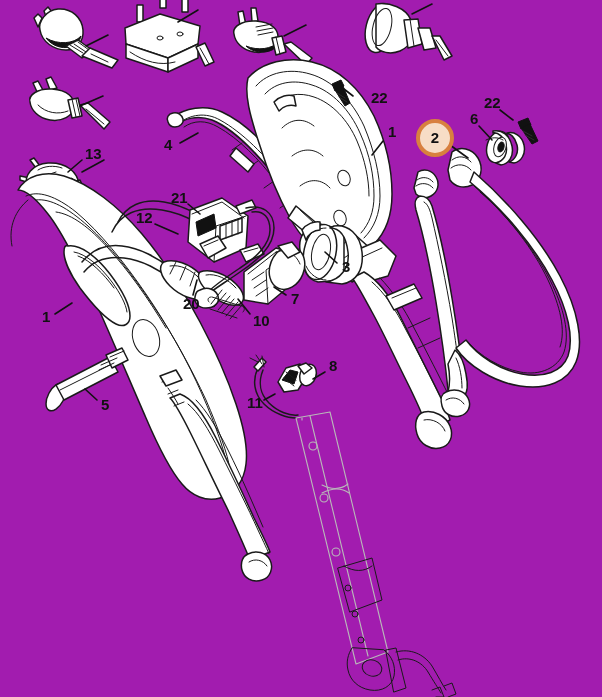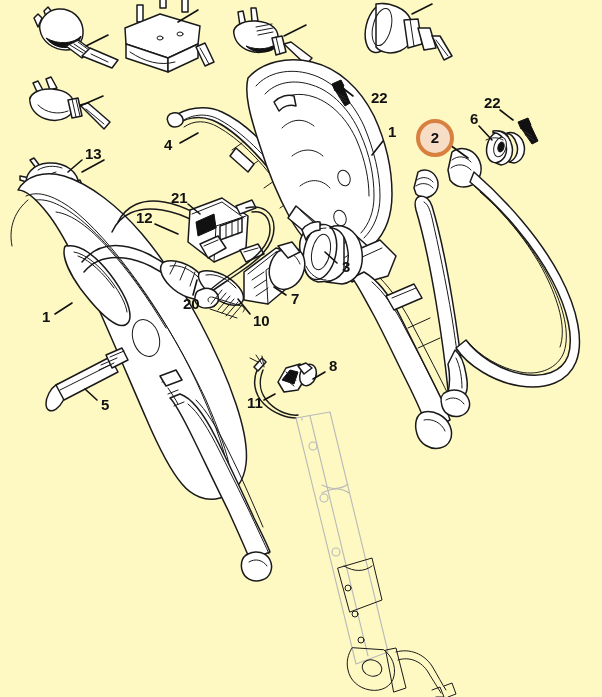--- a/index.html
+++ b/index.html
@@ -11,21 +11,21 @@
     width: 602px;
     height: 697px;
     font-family: "Liberation Sans", sans-serif;
     overflow: hidden;
     position: relative;
   }
   #diagram-root {
     position: relative;
     width: 602px;
     height: 697px;
-    background: #fef9c3;
+    background: #a21caf;
     text-align: right;
   }
   svg.diagram {
     position: absolute;
     top: 0;
     left: 0;
     width: 602px;
     height: 697px;
     display: block;
   }

